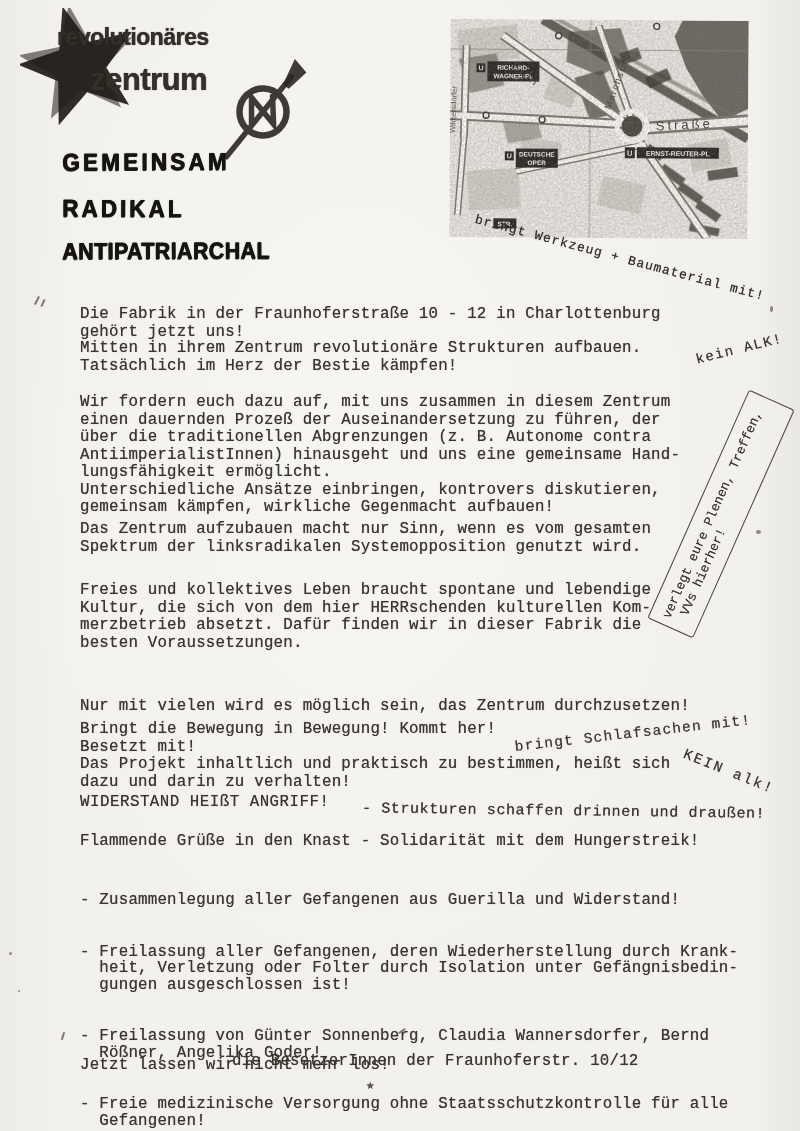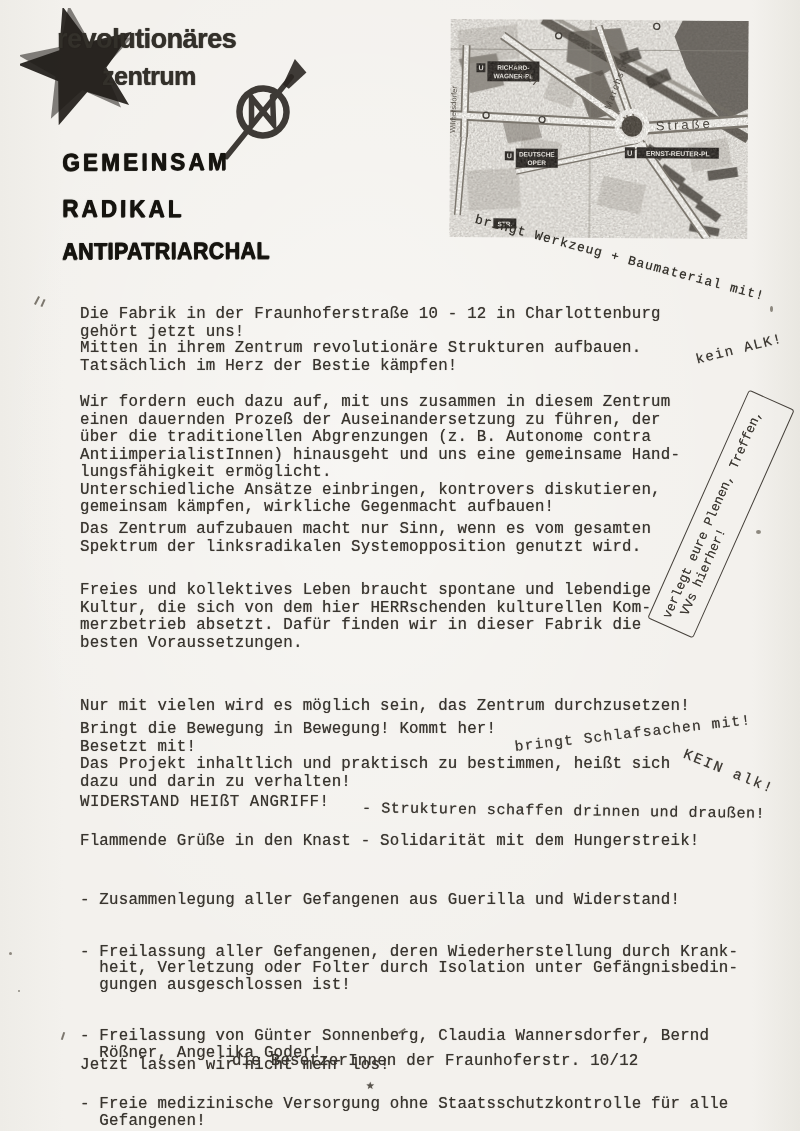--- a/index.html
+++ b/index.html
@@ -65,22 +65,22 @@
 </style>
 </head>
 <body>
 
 <div class="page">
 
   <svg class="abs" style="left:20px;top:8px;" width="120" height="122" viewBox="0 0 100 100">
     <polygon fill="#211e1a" points="39,-3 58.9,27.9 95,22 71.9,50.3 88.6,82.8 54.6,69.5 28.9,95.5 31,59 -1.7,42.6 33.7,33.3" transform="rotate(-4 50 48)" opacity="0.93"></polygon>
     <polygon fill="#211e1a" opacity=".55" points="39,-3 58.9,27.9 95,22 71.9,50.3 88.6,82.8 54.6,69.5 28.9,95.5 31,59 -1.7,42.6 33.7,33.3" transform="rotate(3 50 48) scale(.97)"></polygon>
   </svg>
-  <div class="logoline" style="left:57px;top:24px;font-size:27px;">revolutionäres</div>
-  <div class="logoline" style="left:90px;top:62px;font-size:25px;margin-left:12px;">zentrum</div>
+  <div class="logoline" style="left:57px;top:24px;font-size:23px;">revolutionäres</div>
+  <div class="logoline" style="left:90px;top:62px;font-size:31px;">zentrum</div>
 
   <svg class="abs" style="left:216px;top:52px;" width="100" height="118" viewBox="0 0 100 118">
     <g stroke="#2b2722" fill="none" stroke-linecap="round" transform="rotate(2 50 60)" opacity=".9">
       <circle cx="47" cy="60" r="23.5" stroke-width="6.5"></circle>
       <path d="M12,106 L74,24" stroke-width="5.5"></path>
       <path d="M36,73 L35,46 L58,72 L56,44" stroke-width="5.5"></path>
     </g>
     <polygon points="66,32 77,6 89,19 72,36" fill="#2b2722" opacity=".9" transform="rotate(2 50 60)"></polygon>
   </svg>
 

